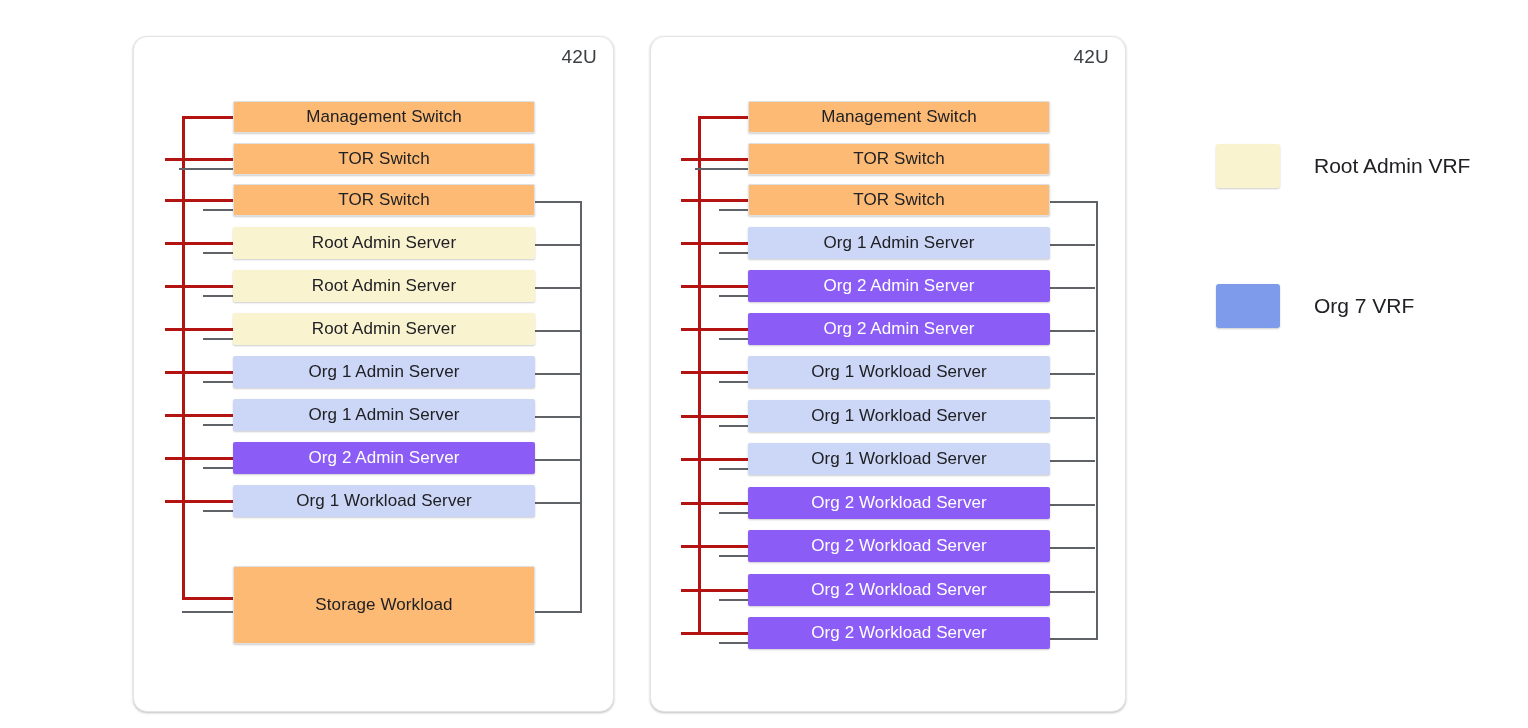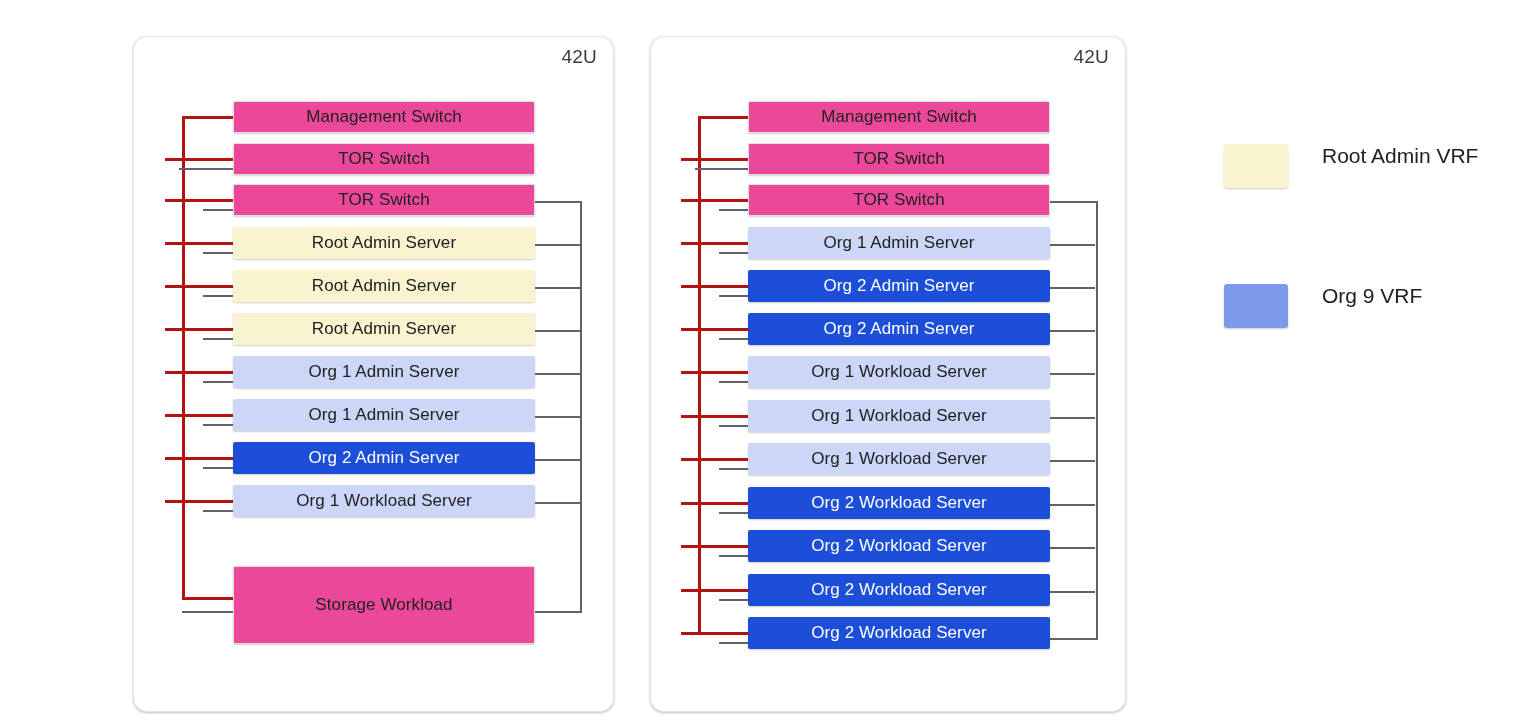--- a/index.html
+++ b/index.html
@@ -19,30 +19,30 @@
     position:absolute;font-size:19px;color:#3c4043;
     letter-spacing:.2px;white-space:nowrap;
   }
 
   .unit{
     position:absolute;display:flex;align-items:center;justify-content:center;
     border-radius:2px;font-size:17px;letter-spacing:.1px;white-space:nowrap;
     box-shadow:0 1px 2px rgba(0,0,0,0.20);
     box-sizing:border-box;
   }
-  .u-grey {background:#ec4899;color:#202124;border:1px solid #e0e0e0;}
+  .u-grey {background:#fdba74;color:#202124;border:1px solid #e0e0e0;}
   .u-root {background:#faf3d0;color:#202124;}
   .u-org1 {background:#ccd6f7;color:#202124;}
-  .u-org2 {background:#1d4ed8;color:#ffffff;}
+  .u-org2 {background:#8b5cf6;color:#ffffff;}
 
   .wire{position:absolute;background:#b31412;}
   .wire.grey{background:#5f6368;}
 
   .legend{position:absolute;}
-  .legend-row{position:absolute;display:flex;align-items:flex-start;margin-left:8px;}
+  .legend-row{position:absolute;display:flex;align-items:center;}
   .swatch{width:64px;height:44px;border-radius:3px;
           box-shadow:0 1px 2px rgba(0,0,0,0.20);flex:none;}
   .legend-text{margin-left:34px;font-size:21px;color:#202124;white-space:nowrap;}
 </style>
 </head>
 <body>
 
 <div id="stage">
     <div class="rack" style="left: 133px; top: 36px; width: 479px; height: 674px;"></div>
     <div class="rack-label" style="left: 537px; top: 46px; width: 60px; text-align: right;">42U</div>
@@ -142,15 +142,15 @@
     <div class="wire" style="left: 681px; top: 632px; width: 67px; height: 3px;"></div>
     <div class="wire grey" style="left: 719px; top: 642px; width: 29px; height: 2px;"></div>
     <div class="unit u-org2" style="left: 748px; top: 617px; width: 302px; height: 32px;">Org 2 Workload Server</div>
     <div class="legend"></div>
     <div class="legend-row" style="left: 1216px; top: 144px;">
       <div class="swatch" style="background: rgb(250, 243, 208);"></div>
       <div class="legend-text">Root Admin VRF</div>
     </div>
     <div class="legend-row" style="left: 1216px; top: 284px;">
       <div class="swatch" style="background: rgb(125, 154, 235);"></div>
-      <div class="legend-text">Org 9 VRF</div>
+      <div class="legend-text">Org 7 VRF</div>
     </div>
   </div>
 
 </body></html>

